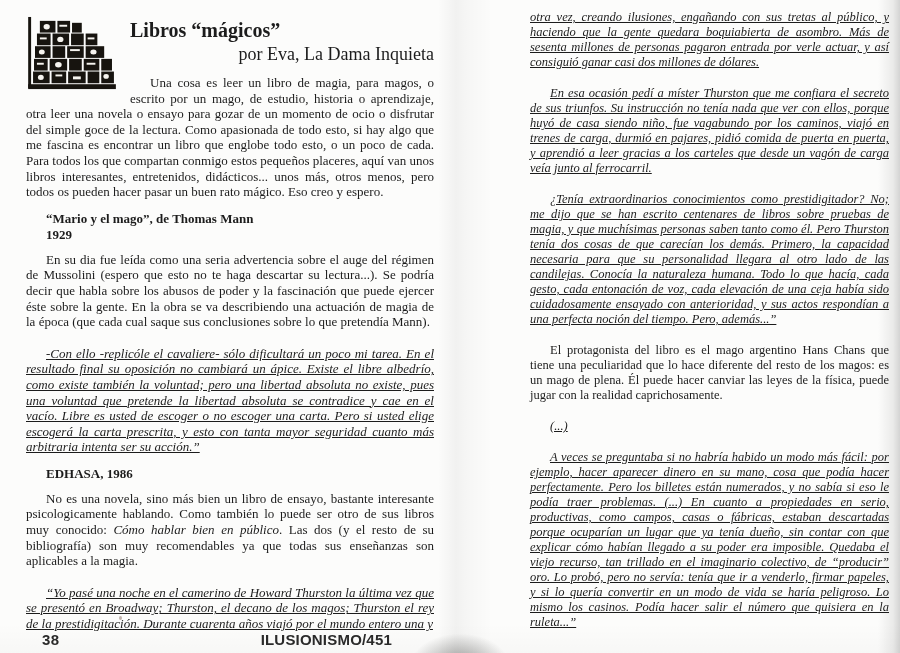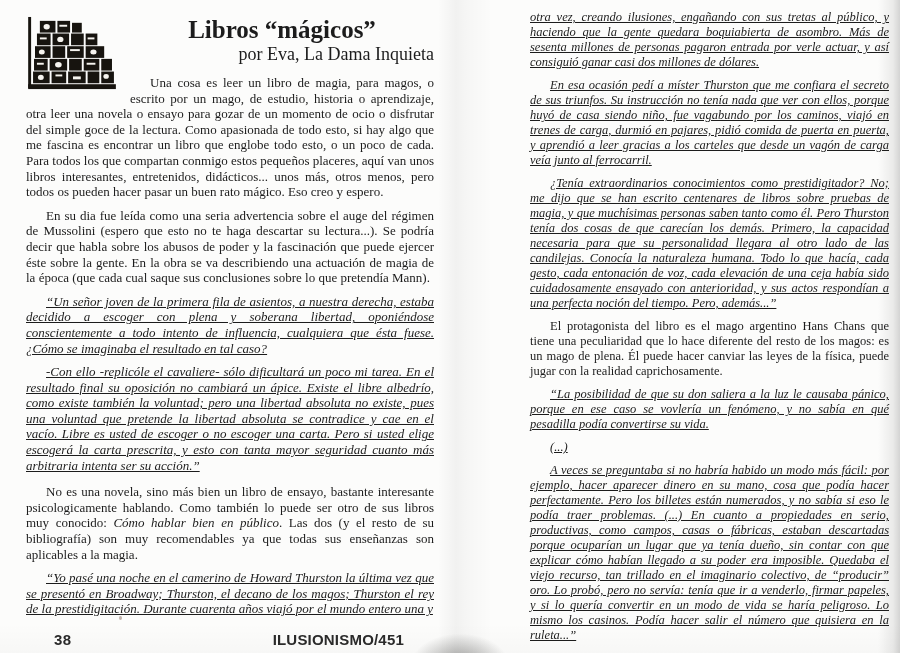--- a/index.html
+++ b/index.html
@@ -22,42 +22,42 @@
   .page-left{left:26px;top:14px;width:408px;}
   .page-right{left:530px;top:10px;width:359px;}
 
   .page-left{font-size:13px;line-height:15.6px;}
   .page-right{font-size:12.5px;line-height:15px;}
 
   .books-icon{
     float:left;width:94px;height:76px;margin:2px 10px 2px 0;
   }
   .art-title{
-    text-align:center;font-weight:bold;font-size:25px;line-height:24px;margin:4px 0 0 0;
+    font-weight:bold;font-size:20px;line-height:24px;margin:4px 0 0 0;
   }
   .art-subtitle{
     text-align:right;font-weight:normal;font-size:18px;line-height:24px;margin:0 0 9px 0;
   }
   p.body{
     margin:0;text-align:justify;text-indent:20px;
   }
-  p.body + p.body{margin-top:8px;}
+  p.body + p.body{margin-top:16px;}
   p.quote{font-style:italic;text-decoration:underline;}
   p.gap{margin-top:8px;}
   .book-head{
     font-weight:bold;font-size:13px;line-height:16px;
     margin:11px 0 9px 20px;text-indent:0;
   }
   .page-right .book-head{font-size:12.8px;margin:10px 0 8px 20px;}
   .ital{font-style:italic;}
   .footer{
     position:absolute;top:618px;display:flex;align-items:baseline;
     font-family:"Liberation Sans", sans-serif;font-weight:bold;font-size:15px;color:#2a2a2a;
   }
-  .footer-left{left:28px;width:406px;}
+  .footer-left{left:16px;width:406px;}
   .spacer{flex:1;}
   .journal-left{margin-right:56px;letter-spacing:0.2px;margin-left:41px;}
   .pgnum{letter-spacing:0.3px;}
   .artifact{
     position:absolute;left:119px;top:616px;width:3px;height:4px;
     background:rgba(120,90,80,0.45);border-radius:50%;
   }
 </style>
 </head>
 <body>
@@ -114,39 +114,42 @@
       <ellipse cx="21" cy="11" rx="3.2" ry="2.8"></ellipse>
         <rect x="34" y="9" width="8" height="2"></rect>
     </g>
   </svg>
 
   <h1 class="art-title">Libros “mágicos”</h1>
   <h2 class="art-subtitle">por Eva, La Dama Inquieta</h2>
 
   <p class="body">Una cosa es leer un libro de magia, para magos, o escrito por un mago, de estudio, historia o aprendizaje, otra leer una novela o ensayo para gozar de un momento de ocio o disfrutar del simple goce de la lectura. Como apasionada de todo esto, si hay algo que me fascina es encontrar un libro que englobe todo esto, o un poco de cada. Para todos los que compartan conmigo estos pequeños placeres, aquí van unos libros interesantes, entretenidos, didácticos... unos más, otros menos, pero todos os pueden hacer pasar un buen rato mágico. Eso creo y espero.</p>
 
+  <div class="book-head">
+    <div>“Mario y el mago”, de Thomas Mann</div>
+    <div>1929</div>
+  </div>
   <p class="body">En su dia fue leída como una seria advertencia sobre el auge del régimen de Mussolini (espero que esto no te haga descartar su lectura...). Se podría decir que habla sobre los abusos de poder y la fascinación que puede ejercer éste sobre la gente. En la obra se va describiendo una actuación de magia de la época (que cada cual saque sus conclusiones sobre lo que pretendía Mann).</p>
-  <p class="body quote gap">“Un señor joven de la primera fila de asientos, a nuestra derecha, estaba decidido a escoger con plena y soberana libertad, oponiéndose conscientemente a todo intento de influencia, cualquiera que ésta fuese. ¿Cómo se imaginaba el resultado en tal caso?</p>
   <p class="body quote">-Con ello -replicóle el cavaliere- sólo dificultará un poco mi tarea. En el resultado final su oposición no cambiará un ápice. Existe el libre albedrío, como existe también la voluntad; pero una libertad absoluta no existe, pues una voluntad que pretende la libertad absoluta se contradice y cae en el vacío. Libre es usted de escoger o no escoger una carta. Pero si usted elige escogerá la carta prescrita, y esto con tanta mayor seguridad cuanto más arbitraria intenta ser su acción.”</p>
 
   <div class="book-head">
+    <div>EDHASA, 1986</div>
   </div>
   <p class="body"><span>No es una novela, sino más bien un libro de ensayo, bastante interesante psicologicamente hablando. Como también lo puede ser otro de sus libros muy conocido: </span><span class="ital">Cómo hablar bien en público</span><span>. Las dos (y el resto de su bibliografía) son muy recomendables ya que todas sus enseñanzas son aplicables a la magia.</span></p>
   <p class="body quote gap">“Yo pasé una noche en el camerino de Howard Thurston la última vez que se presentó en Broadway; Thurston, el decano de los magos; Thurston el rey de la prestidigitación. Durante cuarenta años viajó por el mundo entero una y</p>
 
   <div class="footer footer-left">
     <span class="pgnum">38</span>
     <span class="spacer"></span>
     <span class="journal-left">ILUSIONISMO/451</span>
   </div>
 </div>
 
 <div class="page page-right">
   <p class="body quote" style="text-indent:0;">otra vez, creando ilusiones, engañando con sus tretas al público, y haciendo que la gente quedara boquiabierta de asombro. Más de sesenta millones de personas pagaron entrada por verle actuar, y así consiguió ganar casi dos millones de dólares.</p>
   <p class="body quote">En esa ocasión pedí a míster Thurston que me confiara el secreto de sus triunfos. Su instrucción no tenía nada que ver con ellos, porque huyó de casa siendo niño, fue vagabundo por los caminos, viajó en trenes de carga, durmió en pajares, pidió comida de puerta en puerta, y aprendió a leer gracias a los carteles que desde un vagón de carga veía junto al ferrocarril.</p>
   <p class="body quote">¿Tenía extraordinarios conocimientos como prestidigitador? No; me dijo que se han escrito centenares de libros sobre pruebas de magia, y que muchísimas personas saben tanto como él. Pero Thurston tenía dos cosas de que carecían los demás. Primero, la capacidad necesaria para que su personalidad llegara al otro lado de las candilejas. Conocía la naturaleza humana. Todo lo que hacía, cada gesto, cada entonación de voz, cada elevación de una ceja había sido cuidadosamente ensayado con anterioridad, y sus actos respondían a una perfecta noción del tiempo. Pero, además...”</p>
 
   <p class="body">El protagonista del libro es el mago argentino Hans Chans que tiene una peculiaridad que lo hace diferente del resto de los magos: es un mago de plena. Él puede hacer canviar las leyes de la física, puede jugar con la realidad caprichosamente.</p>
-  <p class="body quote gap">“La posibilidad de que su don saliera a la luz le causaba pánico, porque en ese caso se vovlería un fenómeno, y no sabía en qué pesadilla podía convertirse su vida.</p>
   <p class="body quote">(...)</p>
   <p class="body quote">A veces se preguntaba si no habría habido un modo más fácil: por ejemplo, hacer aparecer dinero en su mano, cosa que podía hacer perfectamente. Pero los billetes están numerados, y no sabía si eso le podía traer problemas. (...) En cuanto a propiedades en serio, productivas, como campos, casas o fábricas, estaban descartadas porque ocuparían un lugar que ya tenía dueño, sin contar con que explicar cómo habían llegado a su poder era imposible. Quedaba el viejo recurso, tan trillado en el imaginario colectivo, de “producir” oro. Lo probó, pero no servía: tenía que ir a venderlo, firmar papeles, y si lo quería convertir en un modo de vida se haría peligroso. Lo mismo los casinos. Podía hacer salir el número que quisiera en la ruleta...”</p>
 
 </div>
 
 </body></html>

